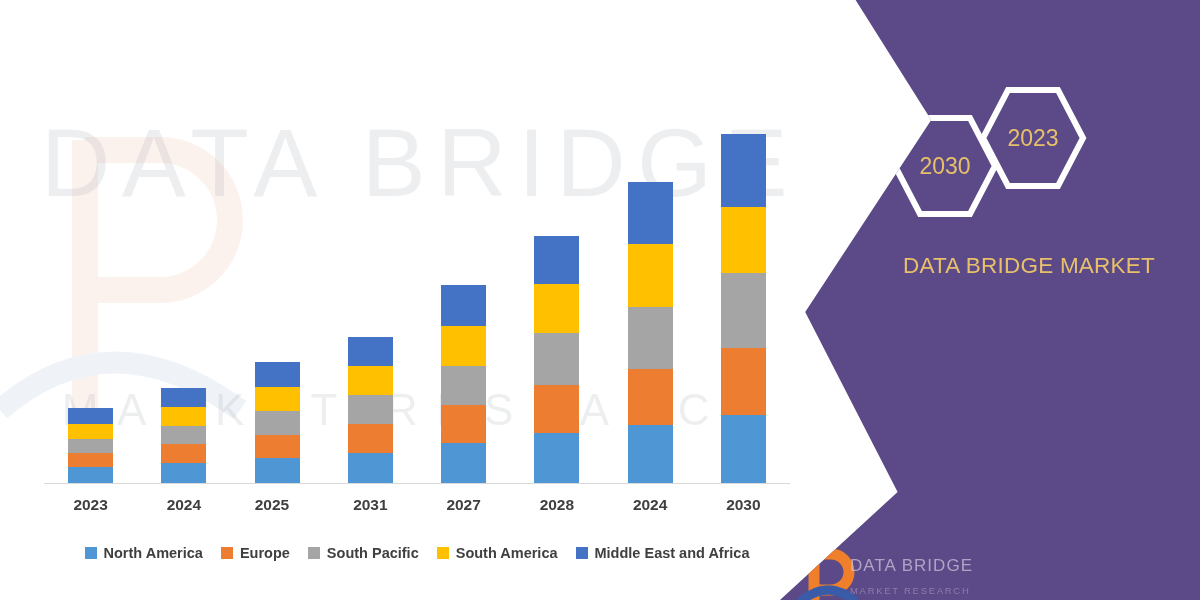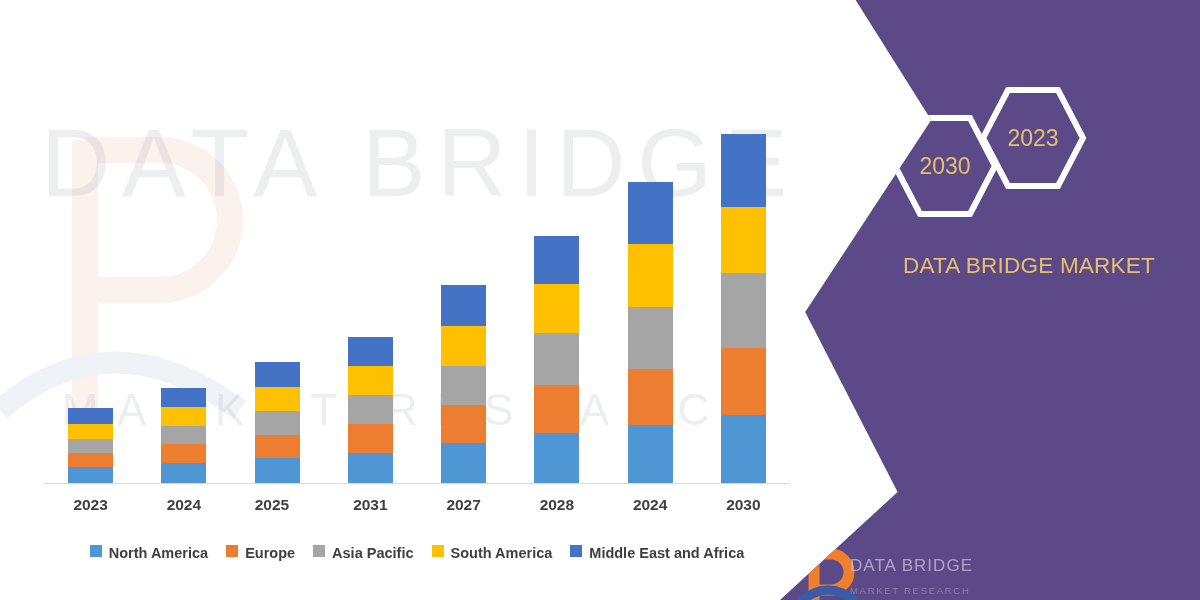--- a/index.html
+++ b/index.html
@@ -50,21 +50,21 @@
   .xlab{
     position:absolute;width:88px;text-align:center;
     font-size:15.5px;color:#3f3f3f;font-weight:600;top:0;
   }
 
   
   .legend{
     position:absolute;left:44px;top:541px;width:746px;height:24px;
     display:flex;align-items:center;justify-content:center;gap:18px;
   }
-  .leg-item{display:flex;gap:7px;}
+  .leg-item{display:flex;align-items:center;gap:7px;}
   .leg-swatch{width:12px;height:12px;flex:0 0 auto;}
   .leg-label{font-size:14.5px;color:#3f3f3f;font-weight:600;white-space:nowrap;}
 
   
   .right-panel{
     position:absolute;right:0;top:0;width:420px;height:600px;
     background:#5b4a87;
     clip-path:polygon(100% 0,100% 100%,0 100%,28% 82%,6% 52%,36% 20%,18% 0);
   }
   .rp-inner{position:absolute;inset:0;}
@@ -198,21 +198,21 @@
         <div class="leg-item">
           <span class="leg-swatch" style="background: rgb(79, 150, 212);"></span>
           <span class="leg-label">North America</span>
         </div>
         <div class="leg-item">
           <span class="leg-swatch" style="background: rgb(237, 125, 49);"></span>
           <span class="leg-label">Europe</span>
         </div>
         <div class="leg-item">
           <span class="leg-swatch" style="background: rgb(165, 165, 165);"></span>
-          <span class="leg-label">Asia Pacific</span>
+          <span class="leg-label">South Pacific</span>
         </div>
         <div class="leg-item">
           <span class="leg-swatch" style="background: rgb(255, 192, 0);"></span>
           <span class="leg-label">South America</span>
         </div>
         <div class="leg-item">
           <span class="leg-swatch" style="background: rgb(68, 114, 196);"></span>
           <span class="leg-label">Middle East and Africa</span>
         </div>
       </div>

